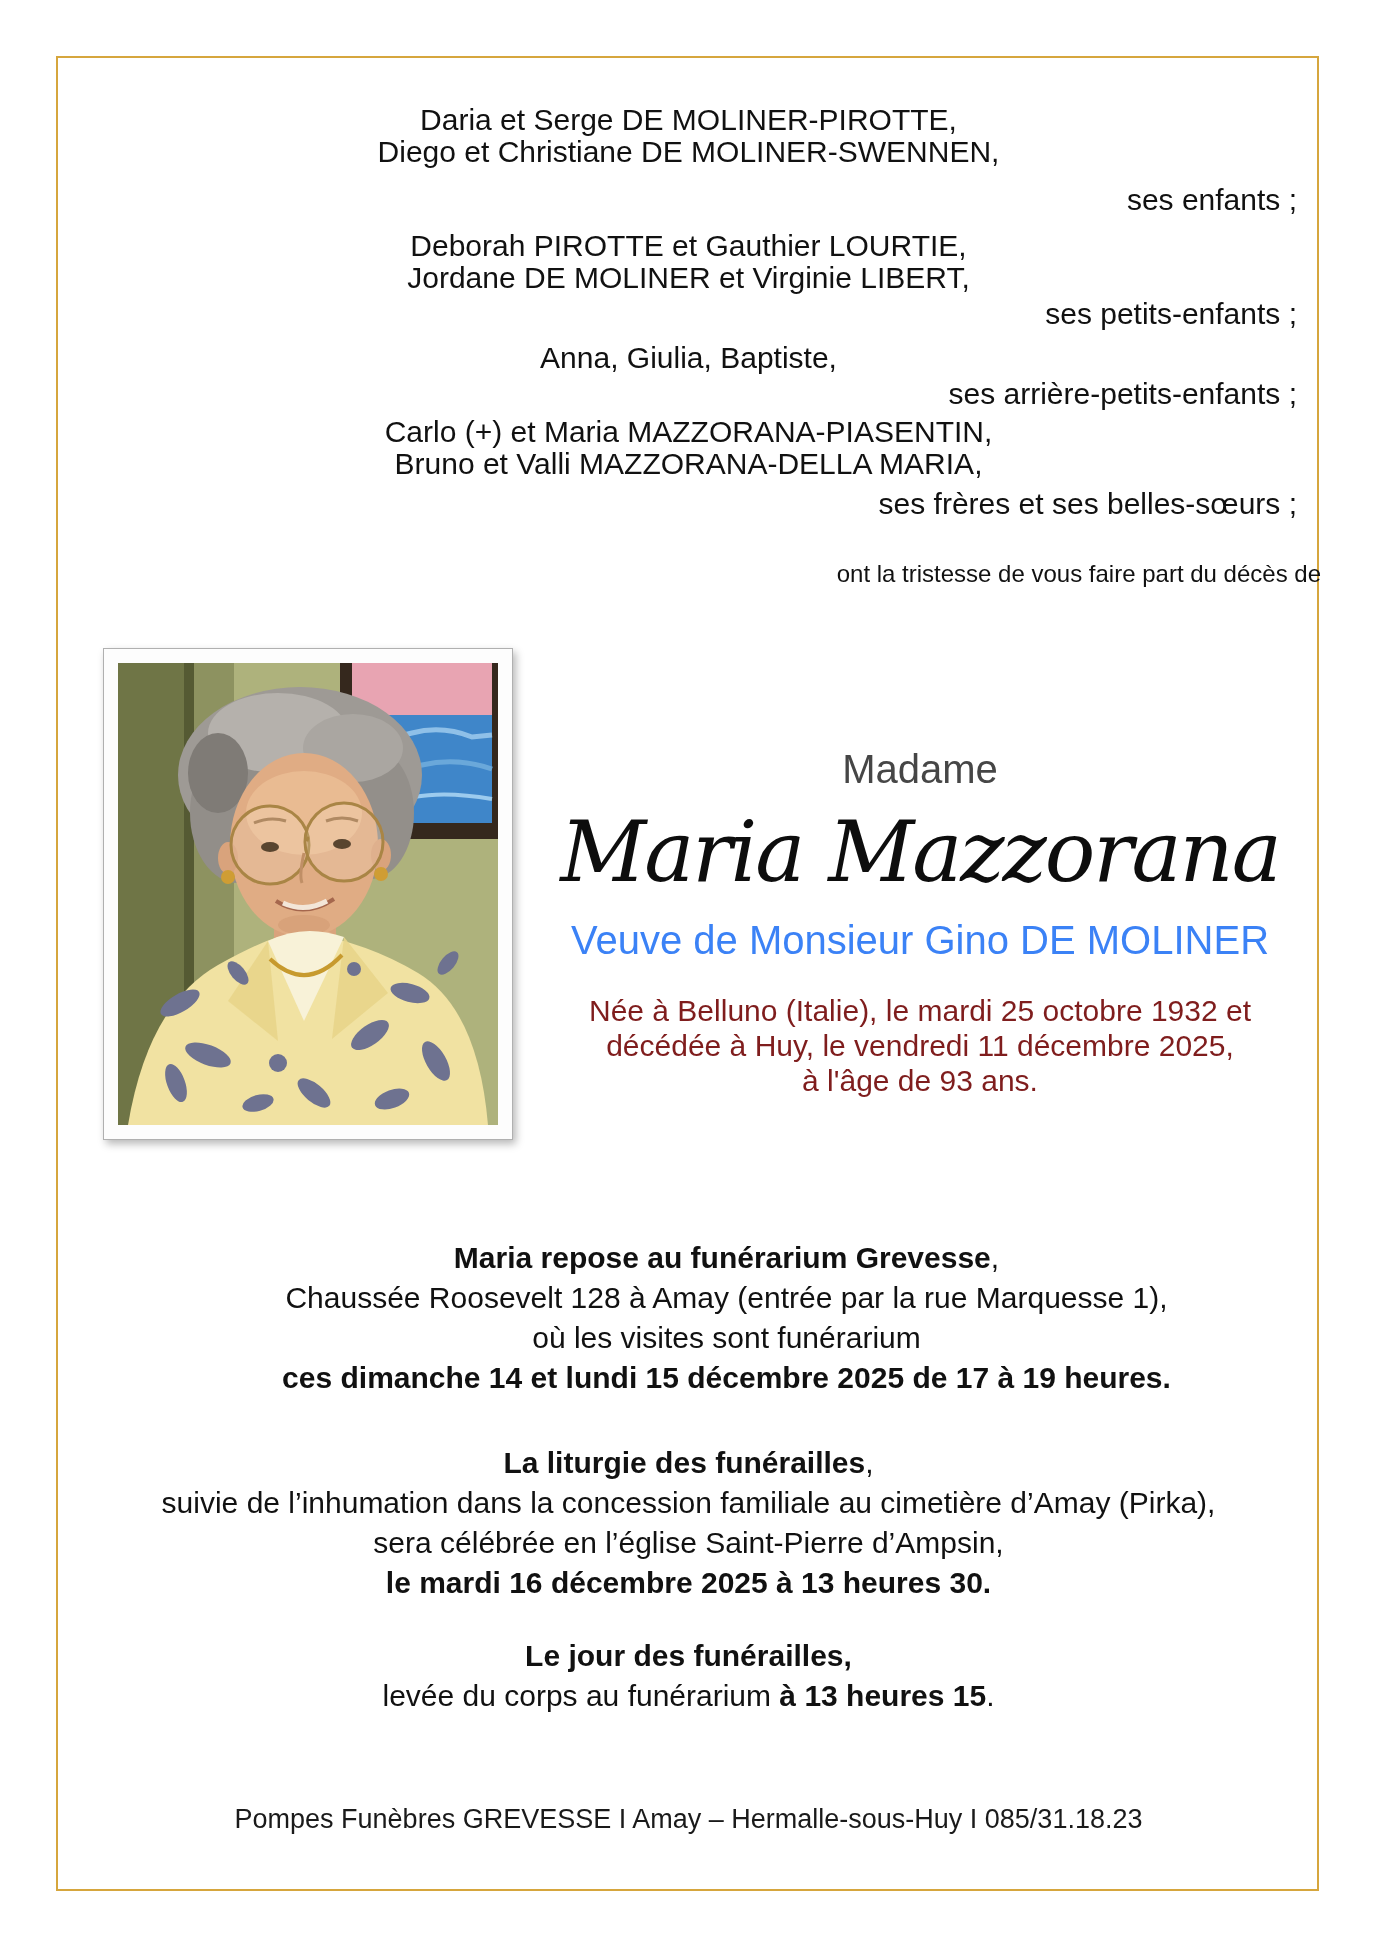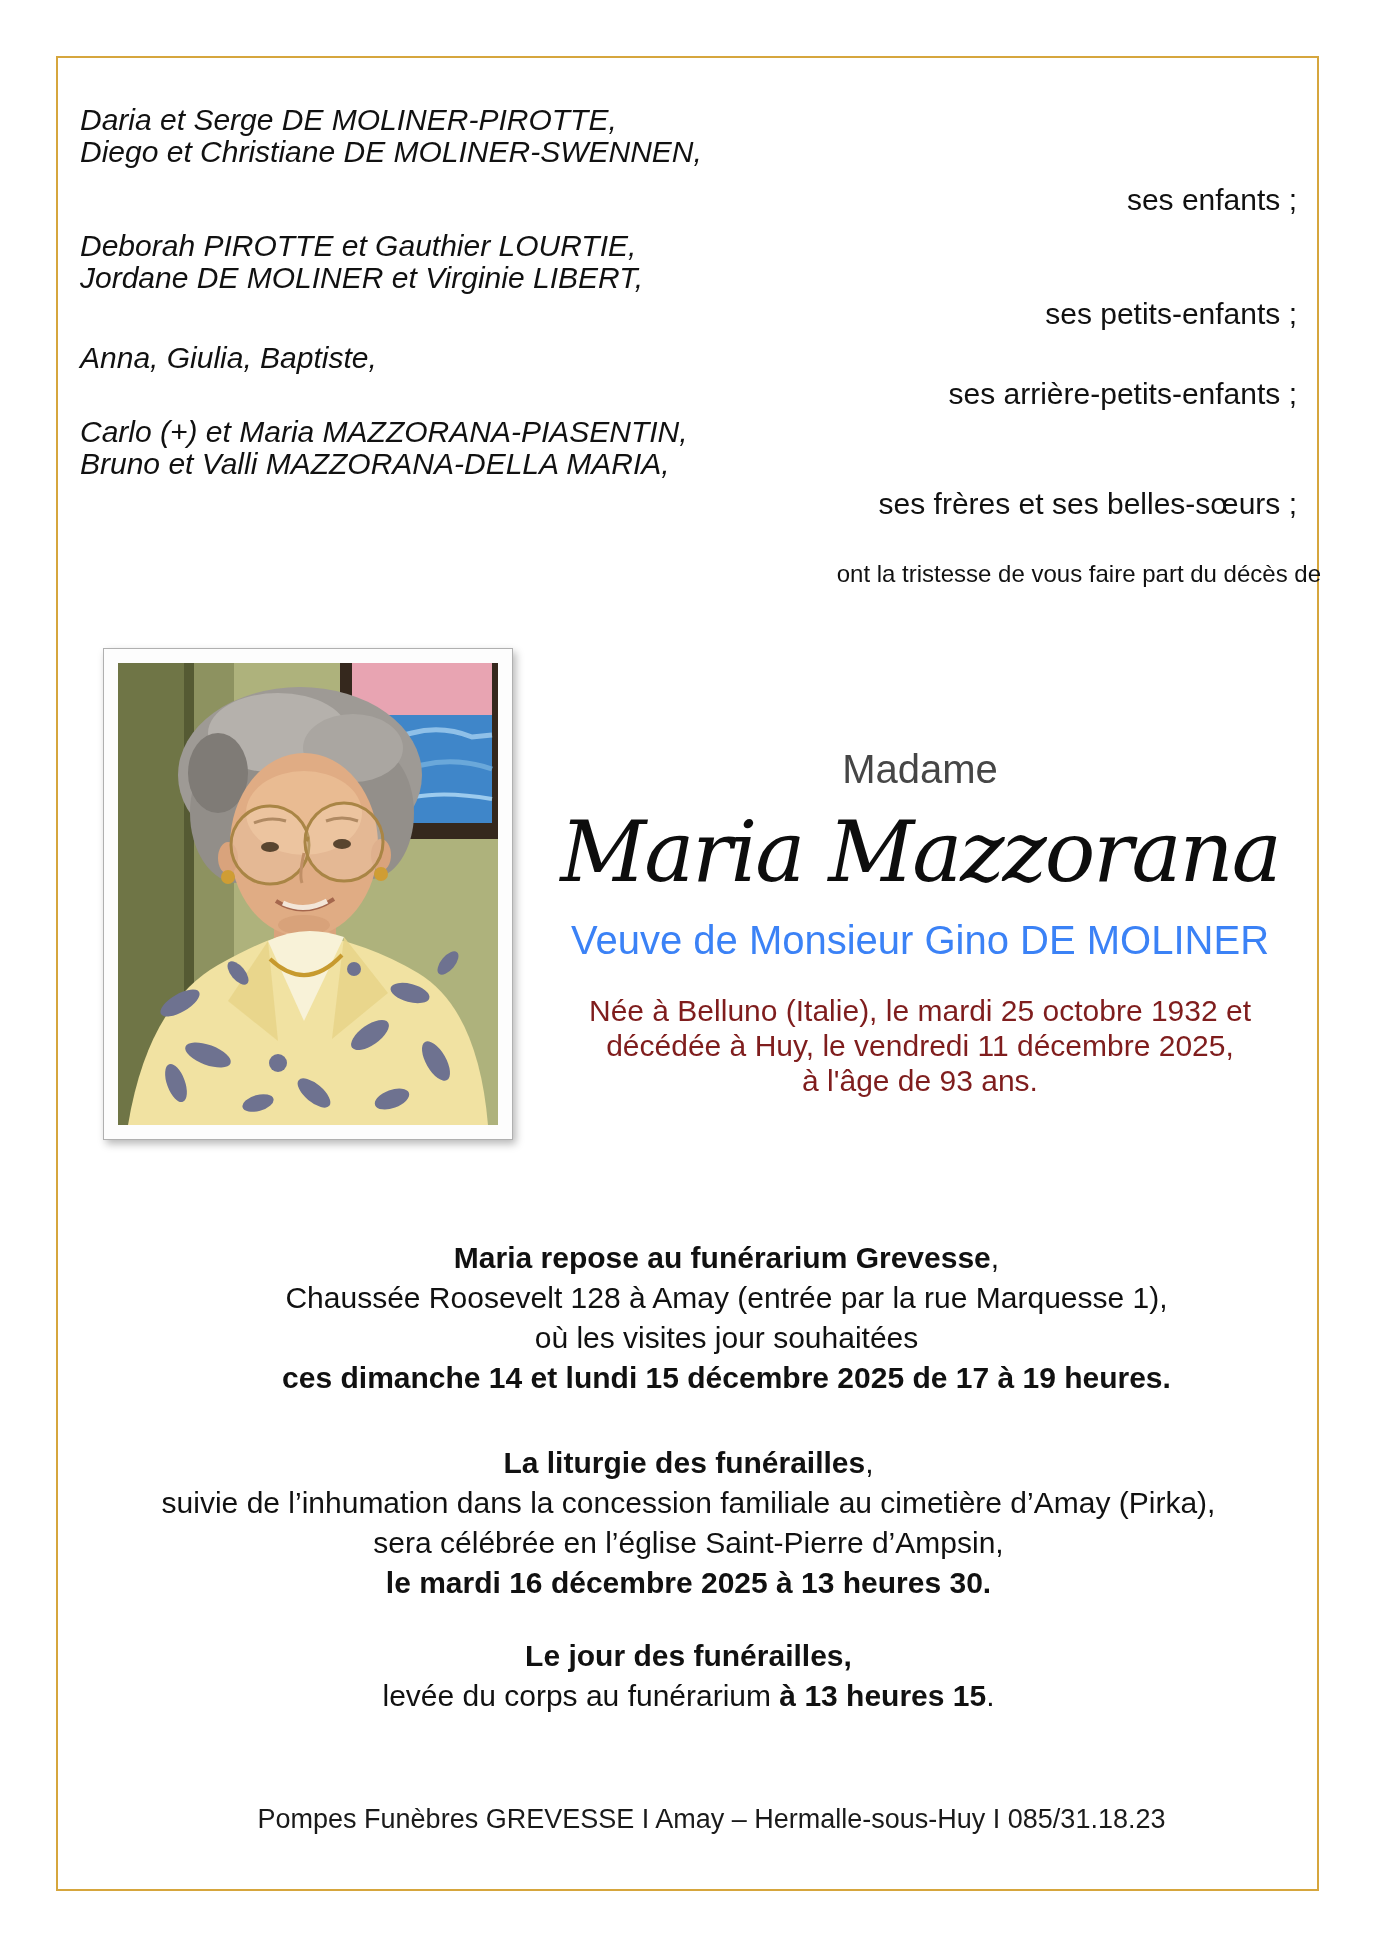--- a/index.html
+++ b/index.html
@@ -15,21 +15,21 @@
     position:absolute;
     left:56px;top:56px;width:1263px;height:1835px;
     border:2px solid #d6a63d;
     box-sizing:border-box;
     pointer-events:none;
   }
   .intro{
     position:absolute;left:80px;top:104px;width:1217px;
     font-size:30px;line-height:32px;
   }
-  .intro .l{text-align:left;font-style:italic;}
+  .intro .l{text-align:center;}
   .intro .r{text-align:right;}
   .mt16{margin-top:16px;} .mt14{margin-top:14px;} .mt12{margin-top:12px;}
   .mt8{margin-top:8px;} .mt6{margin-top:6px;} .mt4{margin-top:4px;}
   .sad{
     position:absolute;left:56px;top:560px;width:1265px;
     text-align:right;font-size:24px;
   }
   .photo{
     position:absolute;left:103px;top:648px;
     background:#fdfdfd;
@@ -57,21 +57,21 @@
   .block{
     position:absolute;left:56px;width:1265px;
     text-align:center;font-size:30px;line-height:40px;
   }
   .b{font-weight:bold;}
   .visitation{top:1238px;margin-left:38px;}
   .liturgy{top:1443px;}
   .funeral-day{top:1636px;}
   .footer{
     position:absolute;left:56px;top:1804px;width:1265px;
-    text-align:center;font-size:27px;color:#1a1a1a;margin-left:23px;
+    text-align:center;font-size:27px;color:#1a1a1a;
   }
 </style>
 </head>
 <body>
 
 <div class="page">
   <div class="gold-frame"></div>
 
   <div class="intro">
     <div class="l">Daria et Serge DE MOLINER-PIROTTE,</div>
@@ -168,21 +168,21 @@
     <div class="dates">
       <div>Née à Belluno (Italie), le mardi 25 octobre 1932 et</div>
       <div>décédée à Huy, le vendredi 11 décembre 2025,</div>
       <div>à l'âge de 93 ans.</div>
     </div>
   </div>
 
   <div class="block visitation">
     <div><span class="b">Maria repose au funérarium Grevesse</span><span>,</span></div>
     <div>Chaussée Roosevelt 128 à Amay (entrée par la rue Marquesse 1),</div>
-    <div>où les visites jour souhaitées</div>
+    <div>où les visites sont funérarium</div>
     <div class="b">ces dimanche 14 et lundi 15 décembre 2025 de 17 à 19 heures.</div>
   </div>
 
   <div class="block liturgy">
     <div><span class="b">La liturgie des funérailles</span><span>,</span></div>
     <div>suivie de l’inhumation dans la concession familiale au cimetière d’Amay (Pirka),</div>
     <div>sera célébrée en l’église Saint-Pierre d’Ampsin,</div>
     <div class="b">le mardi 16 décembre 2025 à 13 heures 30.</div>
   </div>
 

